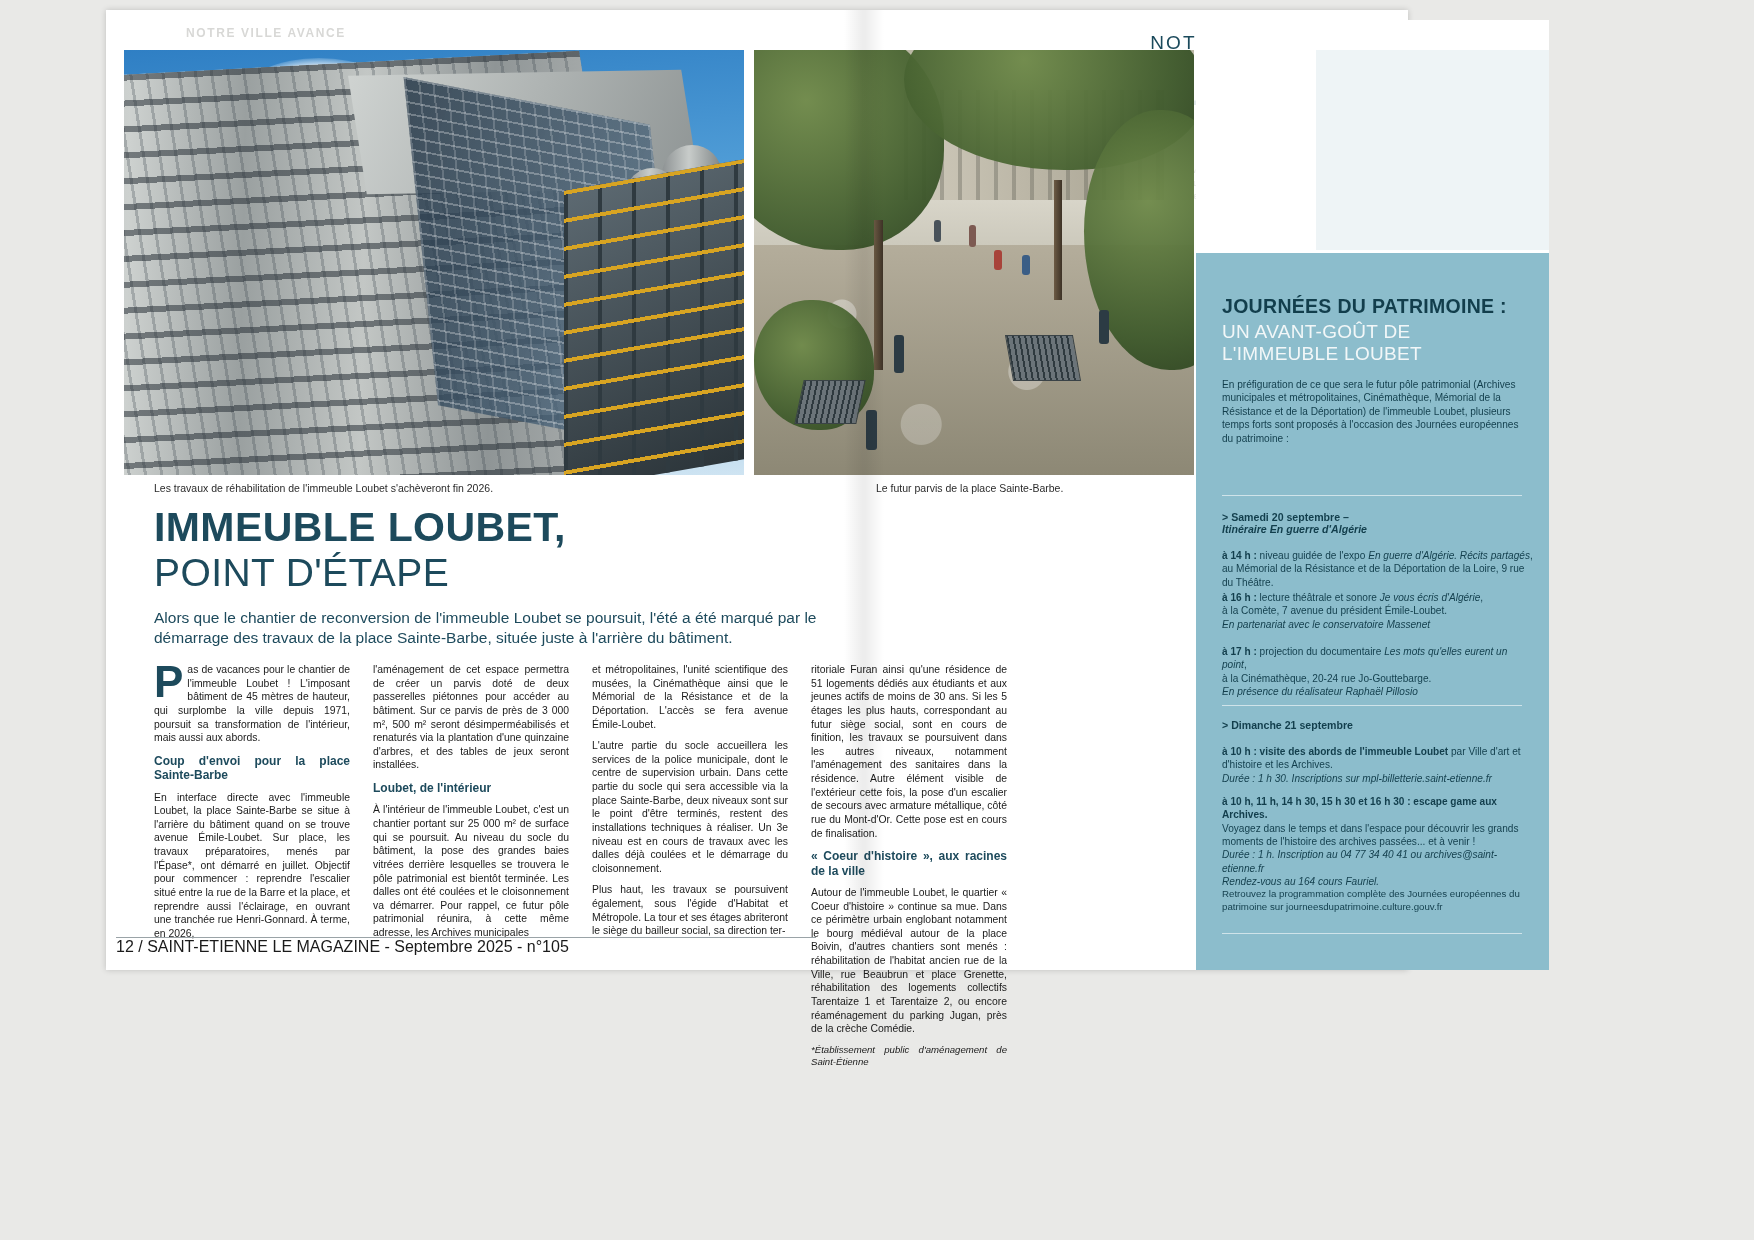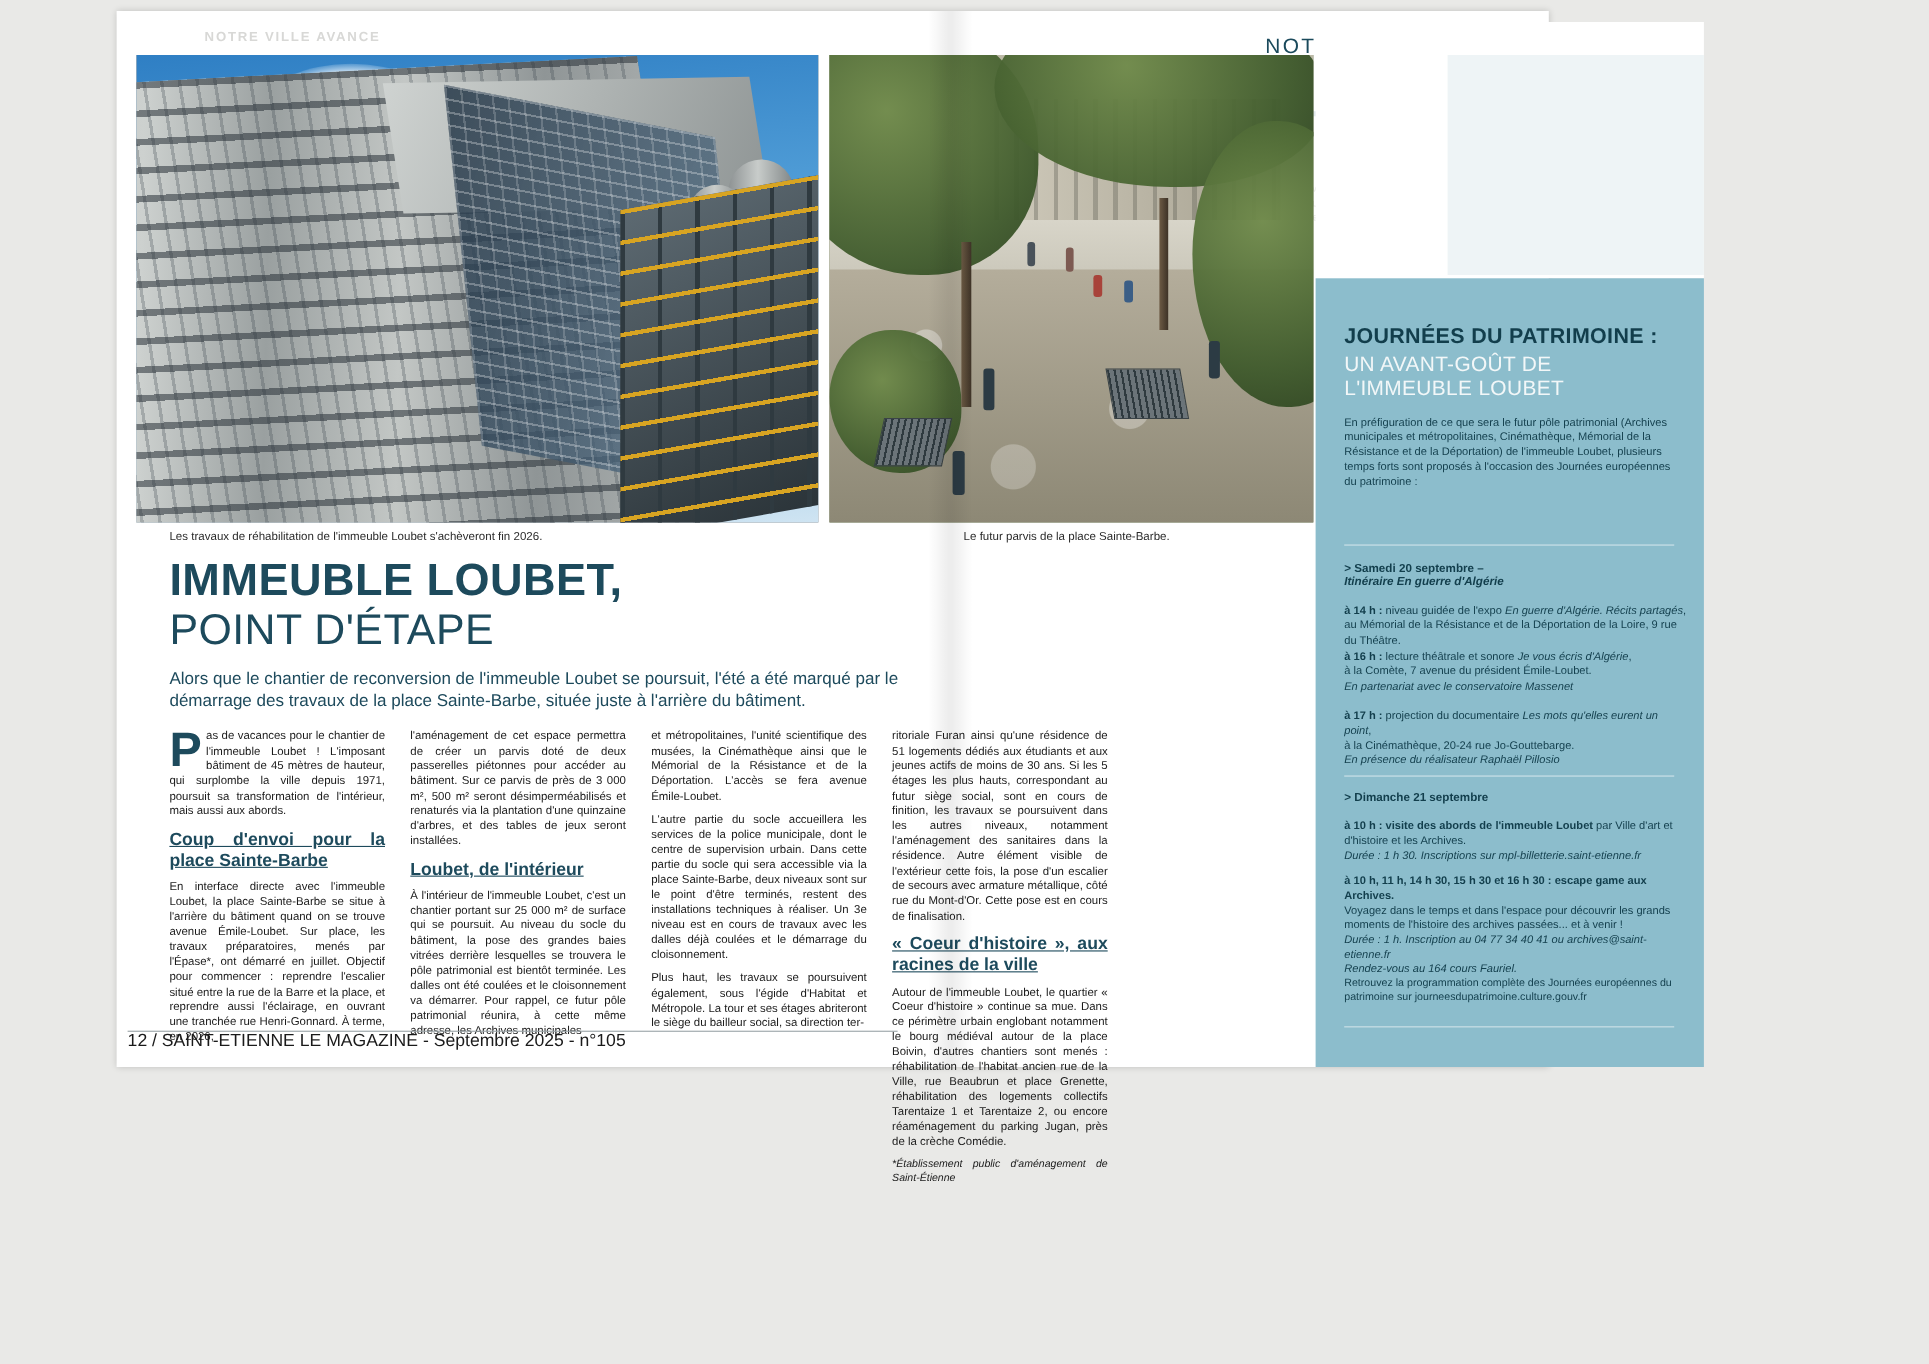--- a/index.html
+++ b/index.html
@@ -262,25 +262,24 @@
     top: 0;
     width: 196px;
     font-size: 10.4px;
     line-height: 1.31;
     color: #1a1a1a;
     text-align: justify;
   }
   .col p { margin: 8px 0 7px 0; }
   .col h4 {
     margin: 9px 0 3px 0;
-    font-size: 16px;
+    font-size: 12px;
     color: #1d4a5c;
     font-weight: bold;
     line-height: 1.2;
-    text-decoration: underline;
   }
   .c1 { left: 0; }
   .c2 { left: 219px; }
   .c3 { left: 438px; }
   .c4 { left: 657px; }
   .dropcap::first-letter {
     float: left;
     font-size: 44px;
     line-height: 34px;
     font-weight: bold;

